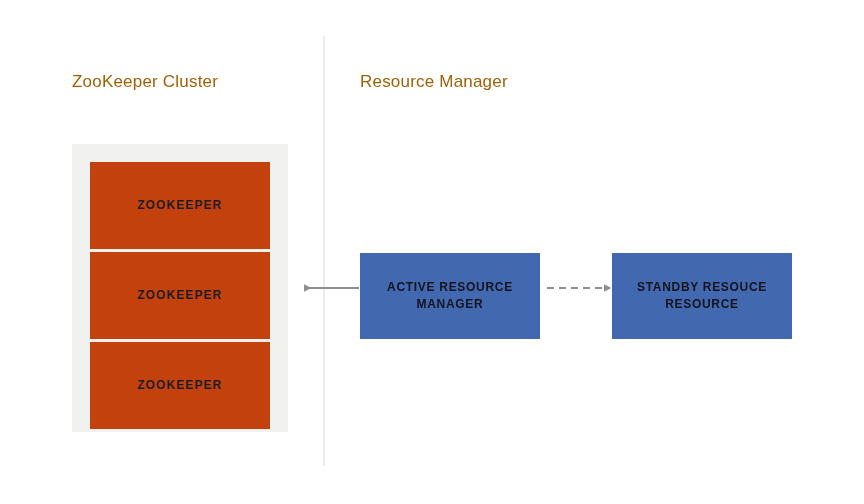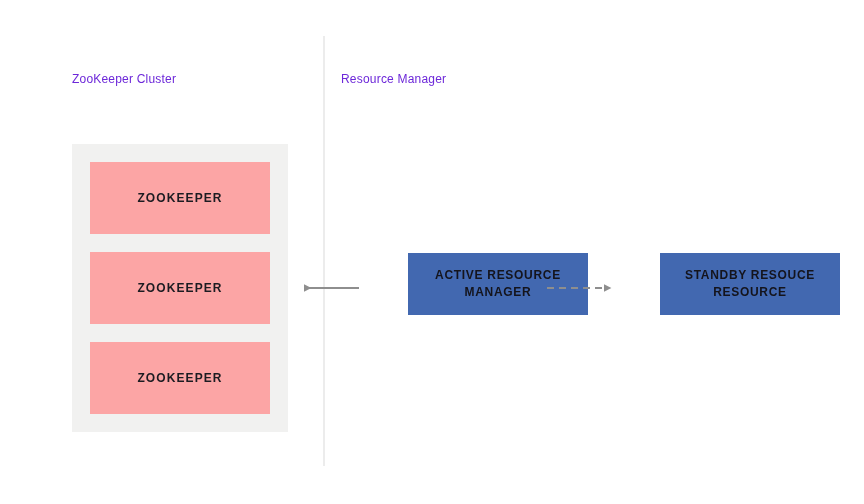--- a/index.html
+++ b/index.html
@@ -19,29 +19,29 @@
     position: absolute;
     left: 0;
     top: 0;
     width: 864px;
     height: 504px;
   }
 
   
   .section-title {
     position: absolute;
-    font-size: 12px;
+    font-size: 17px;
     font-weight: 400;
-    color: #6d28d9;
+    color: #a16207;
     letter-spacing: 0.2px;
     white-space: nowrap;
     line-height: 1;
   }
   #zk-title   { left: 72px;  top: 73px; }
-  #rm-title   { left: 341px; top: 73px; }
+  #rm-title   { left: 360px; top: 73px; }
 
   
   #divider {
     position: absolute;
     left: 323px;
     top: 36px;
     width: 2px;
     height: 430px;
     background: #ececec;
   }
@@ -53,22 +53,22 @@
     top: 144px;
     width: 216px;
     height: 288px;
     background: #f1f1f0;
   }
 
   .zk-node {
     position: absolute;
     left: 90px;
     width: 180px;
-    height: 72px;
-    background: #fca5a5;
+    height: 87px;
+    background: #c2410c;
     display: flex;
     align-items: center;
     justify-content: center;
   }
   #zk-node-0 { top: 162px; }
   #zk-node-1 { top: 252px; }
   #zk-node-2 { top: 342px; }
 
   .zk-node-label {
     font-size: 12px;
@@ -76,26 +76,25 @@
     color: #1c1c22;
     letter-spacing: 1.1px;
     text-align: center;
     line-height: 1.25;
   }
 
   
   .rm-box {
     position: absolute;
     top: 253px;
-    height: 62px;
+    height: 86px;
     background: #4268b0;
     display: flex;
     align-items: center;
     justify-content: center;
-    margin-left: 48px;
   }
   #rm-active  { left: 360px; width: 180px; }
   #rm-standby { left: 612px; width: 180px; }
 
   .rm-box-label {
     font-size: 12px;
     font-weight: bold;
     color: #14141c;
     letter-spacing: 0.7px;
     text-align: center;

